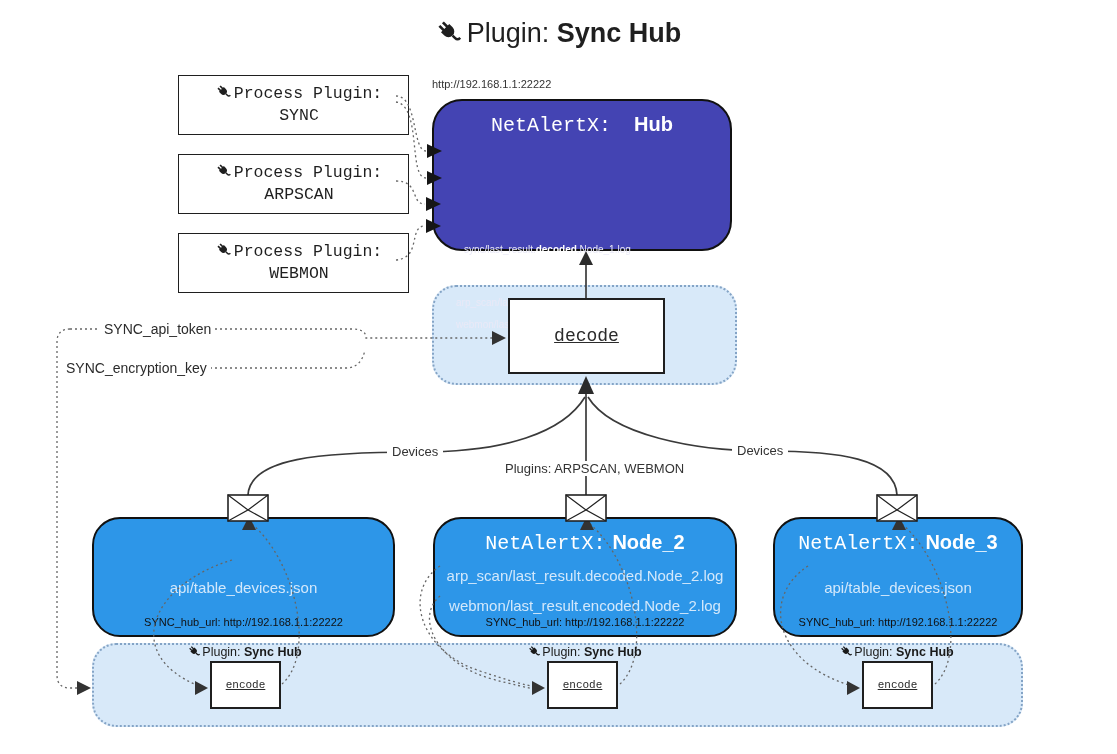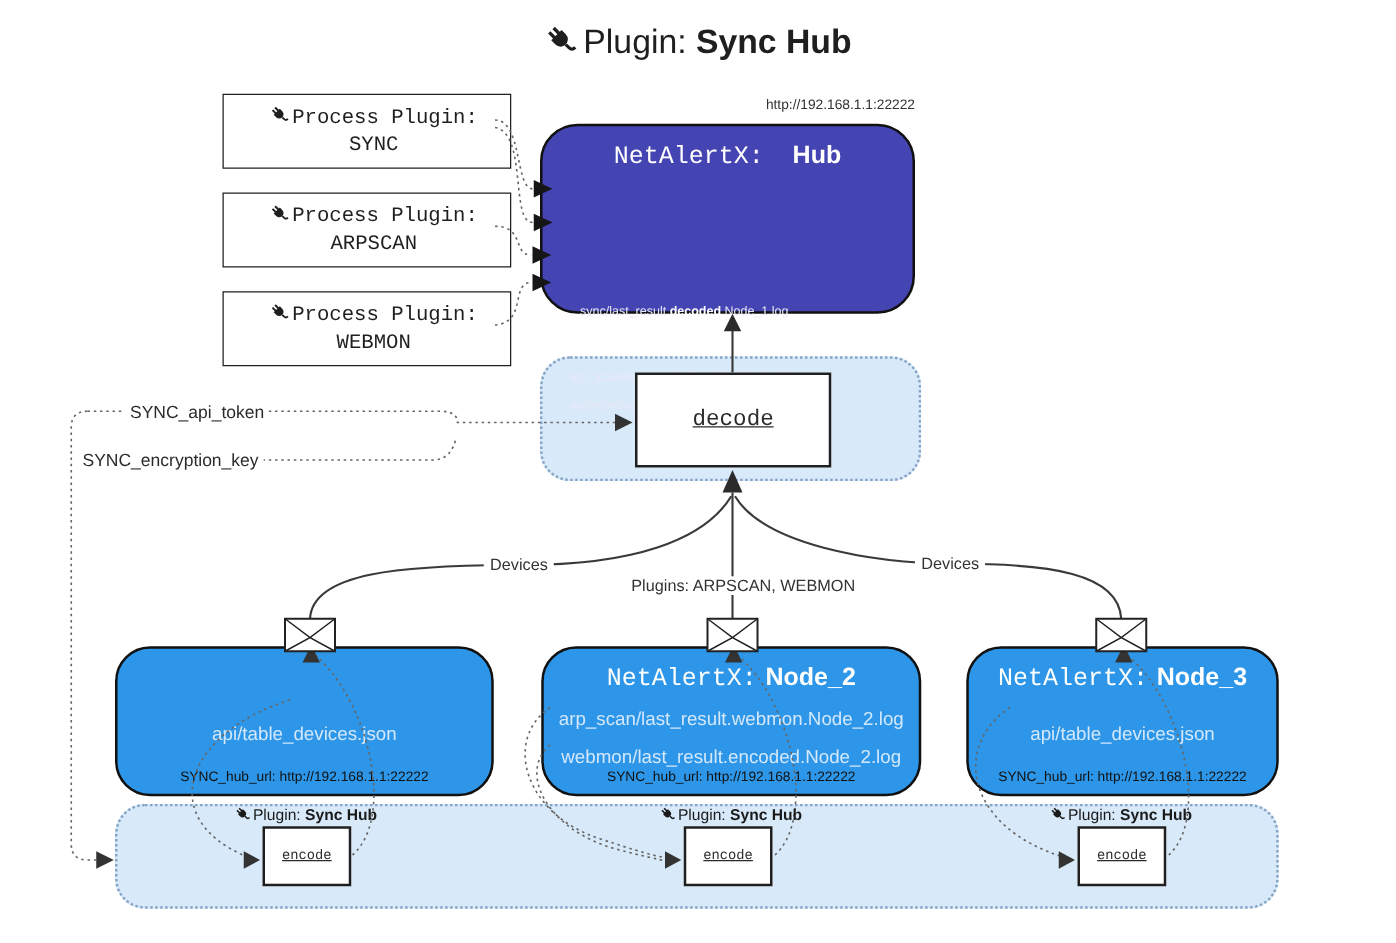--- a/index.html
+++ b/index.html
@@ -9,21 +9,21 @@
   
   #title{left:0;top:18px;width:1117px;text-align:center;font-size:27px;color:#1f1f1f;z-index:2;}
   #title .plug-svg{width:27px;height:27px;vertical-align:-4px;margin-right:4px;}
   #title b{font-weight:700;}
   
   .pbox{left:178px;width:218px;height:58px;background:#fff;border:1.6px solid #1f1f1f;
         display:flex;flex-direction:column;align-items:center;justify-content:center;
         font-family:"Liberation Mono",monospace;font-size:16.5px;color:#1f1f1f;z-index:2;line-height:1.35;padding-left:11px;}
   .pbox .plug-svg{width:16px;height:16px;vertical-align:-2px;margin-right:2px;}
   
-  #hub-url{left:432px;top:78px;width:300px;text-align:right;font-size:11px;color:#333;z-index:2;}
+  #hub-url{left:432px;top:78px;width:300px;text-align:left;font-size:11px;color:#333;z-index:2;}
   #hub{left:432px;top:99px;width:300px;height:152px;background:#4444b3;border:2px solid #111;
        border-radius:30px;z-index:2;box-sizing:border-box;}
   #hub .hub-title{position:absolute;left:0;top:12px;width:100%;text-align:center;color:#fff;
        font-family:"Liberation Mono",monospace;font-size:20px;}
   #hub .hub-title b{font-family:"Liberation Sans",sans-serif;font-weight:700;margin-left:23px;}
   .hub-row{position:absolute;height:17px;white-space:nowrap;font-size:10px;color:#e9e9f7;margin-left:16px;}
   .hub-row b{font-weight:700;color:#fff;}
   #hub-row-0{left:14px;top:143px;} #hub-row-1{left:14px;top:170px;}
   #hub-row-2{left:6px;top:196px;}  #hub-row-3{left:6px;top:218px;}
   
@@ -127,21 +127,21 @@
 
   <div class="abs node" id="node-0">
     <div class="files">
         <div>api/table_devices.json</div>
       </div>
     <div class="hub-url">SYNC_hub_url: http://192.168.1.1:22222</div>
   </div>
   <div class="abs node" id="node-1">
     <div class="node-title"><span>NetAlertX:</span><b>Node_2</b></div>
     <div class="files">
-      <div>arp_scan/last_result.webmon.Node_2.log</div>
+      <div>arp_scan/last_result.decoded.Node_2.log</div>
       <div>webmon/last_result.encoded.Node_2.log</div>
     </div>
     <div class="hub-url">SYNC_hub_url: http://192.168.1.1:22222</div>
   </div>
   <div class="abs node" id="node-2">
     <div class="node-title"><span>NetAlertX:</span><b>Node_3</b></div>
     <div class="files">
         <div>api/table_devices.json</div>
       </div>
     <div class="hub-url">SYNC_hub_url: http://192.168.1.1:22222</div>

